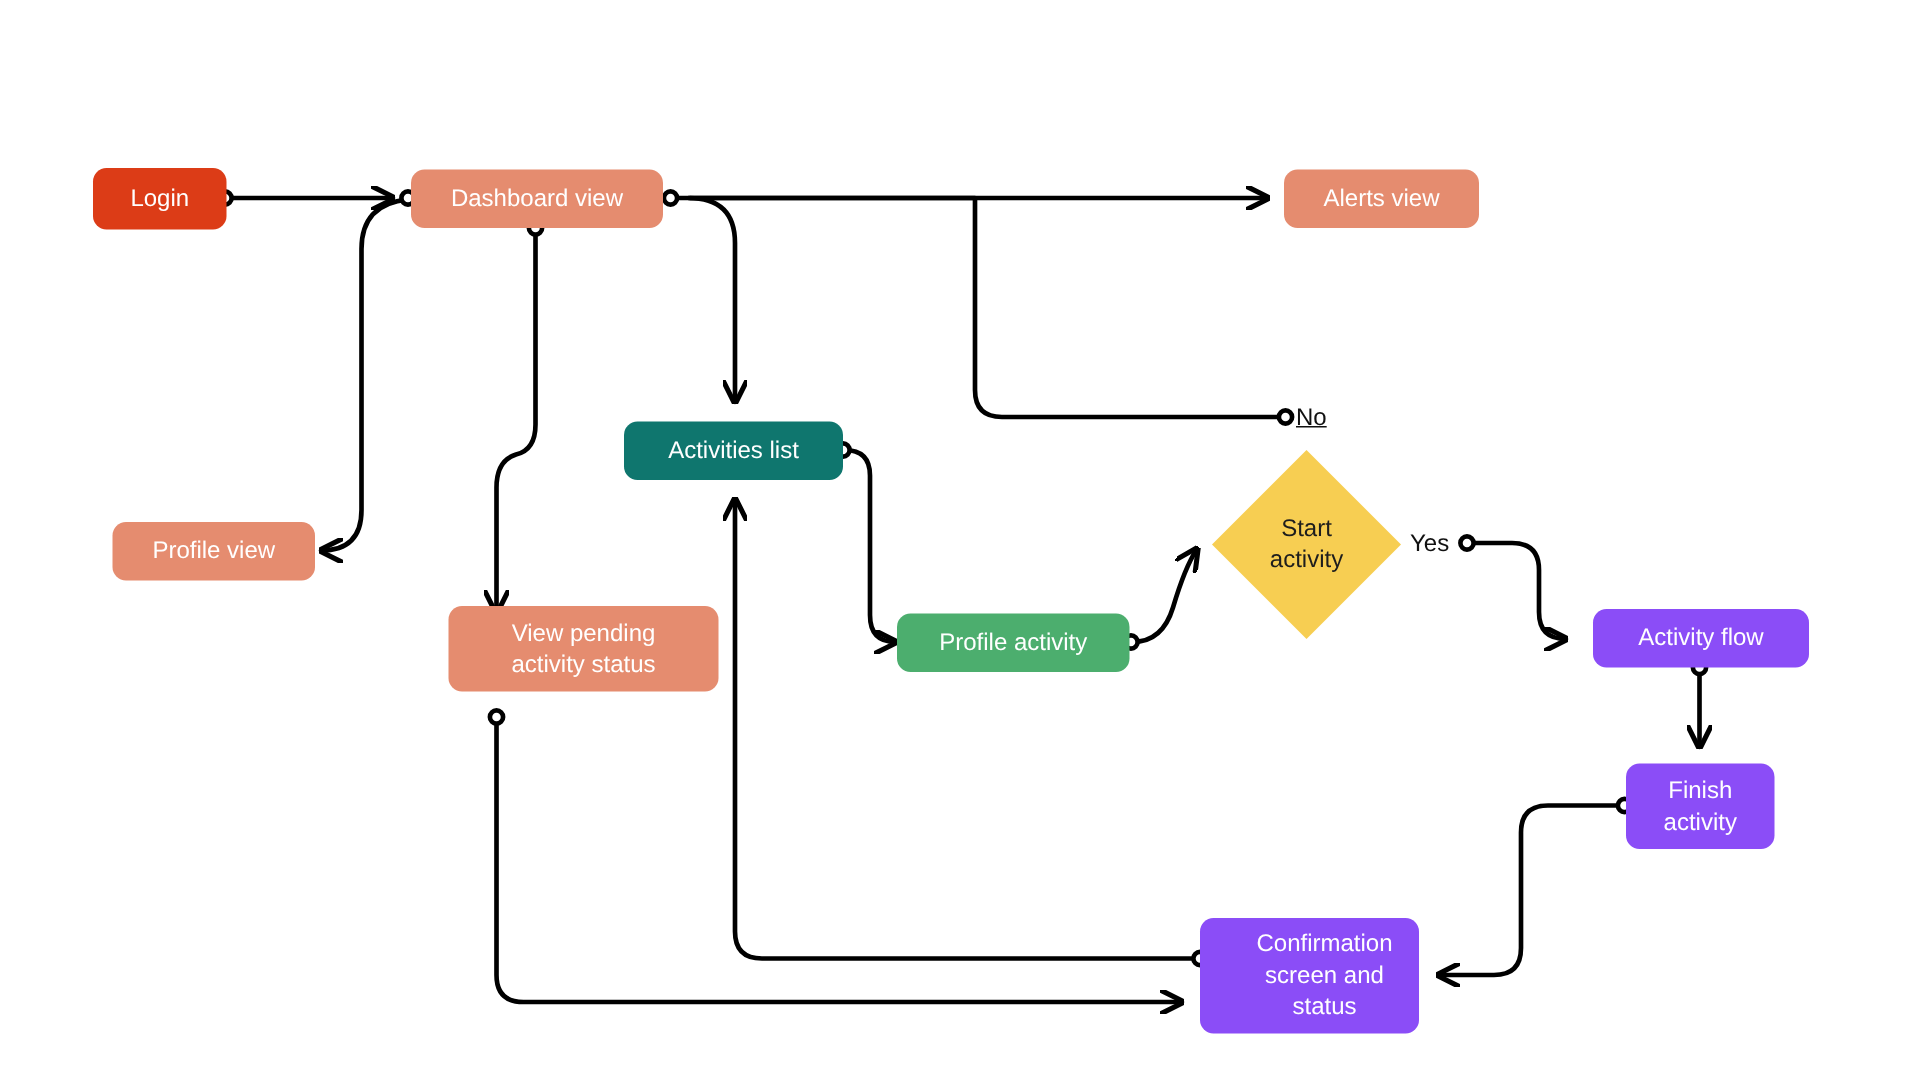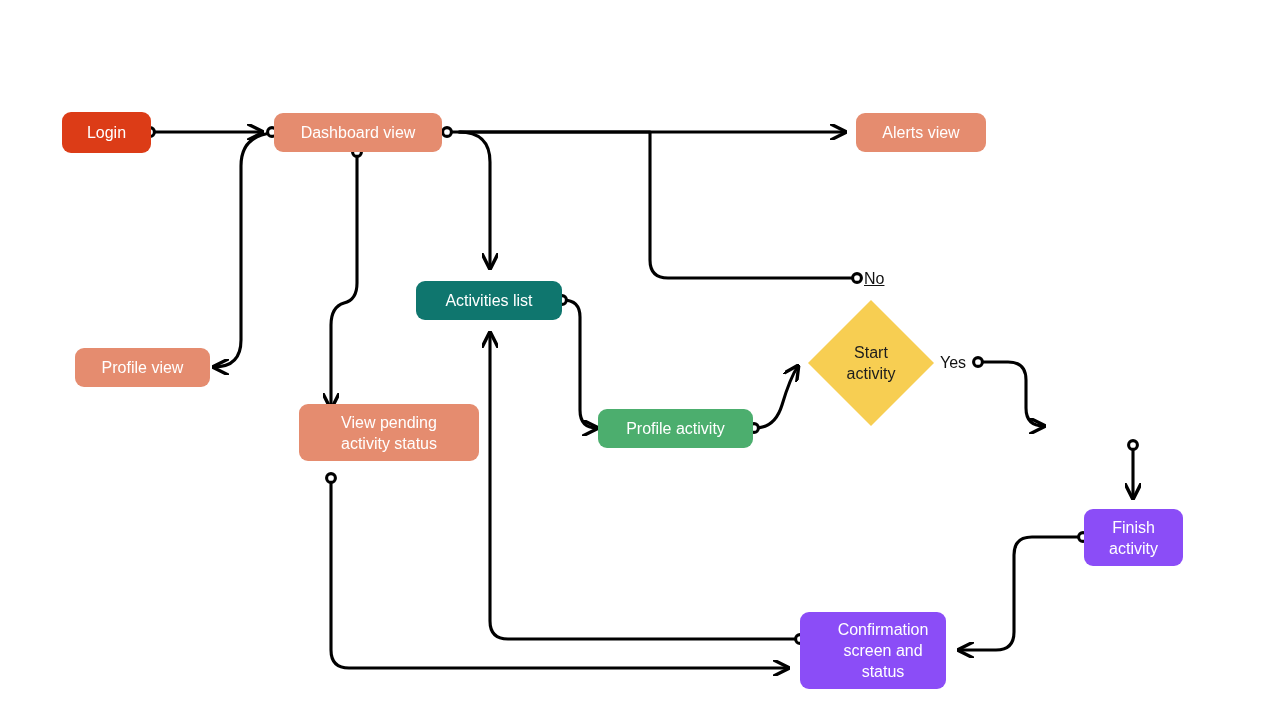--- a/index.html
+++ b/index.html
@@ -114,20 +114,23 @@
 
   <div class="node" style="left:598px;top:409px;width:155px;height:39px;background:#4CAE6E;">
     <span>Profile activity</span>
   </div>
 
   <div class="node diamond-label" style="left:808px;top:300px;width:126px;height:126px;white-space:pre-line;">
     <span>Start
 activity</span>
   </div>
 
+  <div class="node" style="left:1062px;top:406px;width:144px;height:39px;background:#8B4DF7;">
+    <span>Activity flow</span>
+  </div>
 
   <div class="node" style="left:1084px;top:509px;width:99px;height:57px;background:#8B4DF7;white-space:pre-line;">
     <span>Finish
 activity</span>
   </div>
 
   <div class="node" style="left:800px;top:612px;width:146px;height:77px;background:#8B4DF7;white-space:pre-line;padding-left:30px;">
     <span>Confirmation
 screen and
 status</span>

